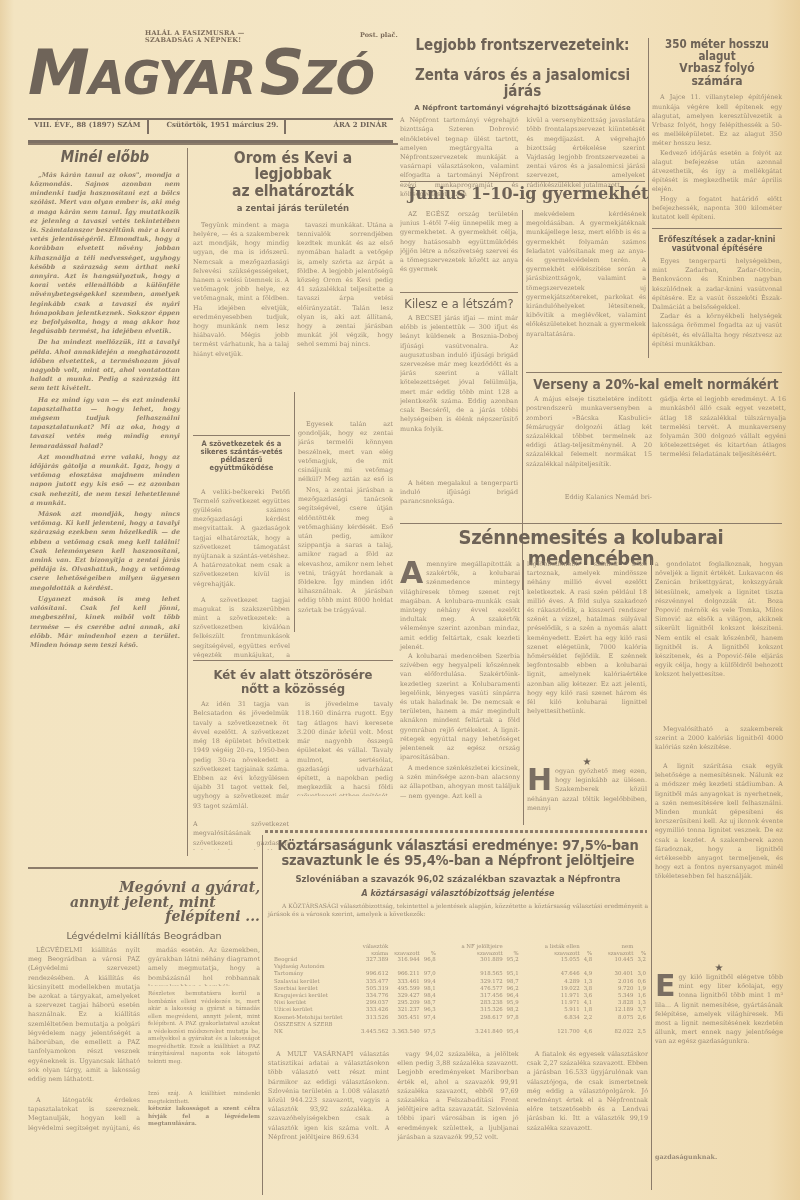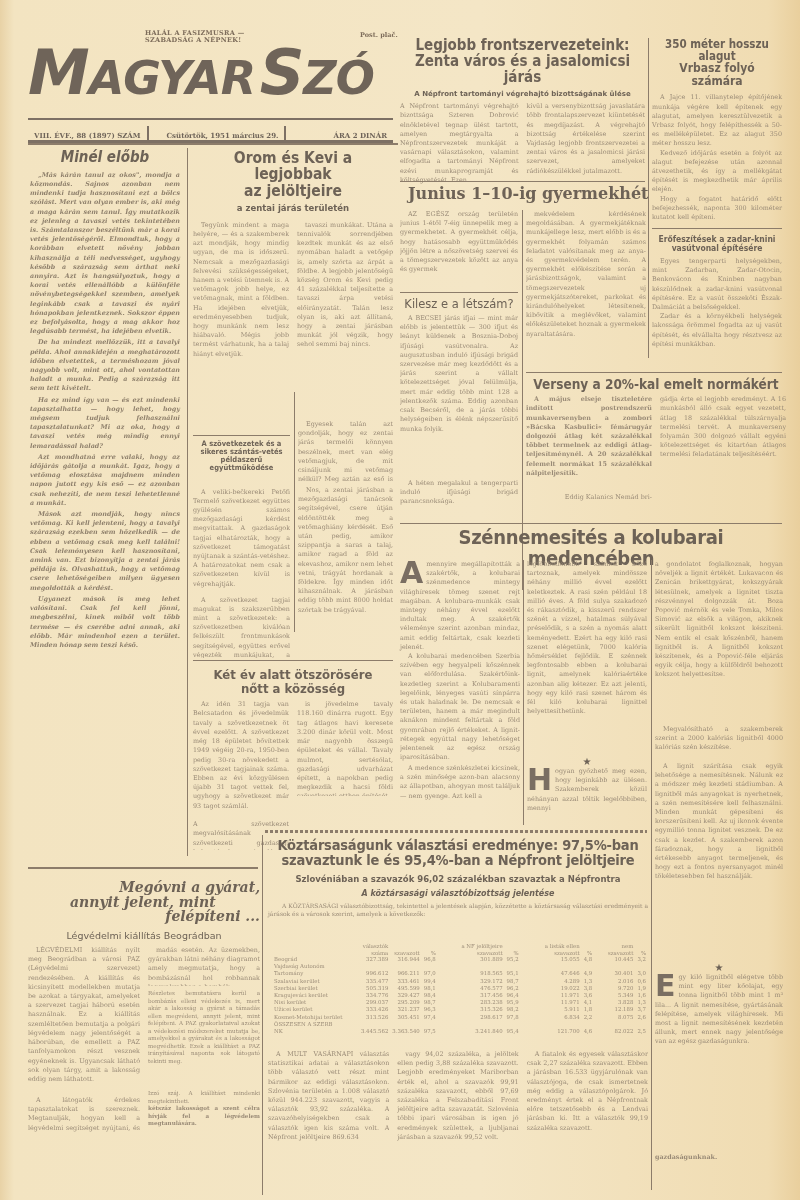--- a/index.html
+++ b/index.html
@@ -5,21 +5,21 @@
   html,body{margin:0;padding:0;}
   body{width:800px;height:1200px;background:#f2e2bd;position:relative;overflow:hidden;font-family:"DejaVu Serif",serif;color:#8a7a66;}
   .paper{position:absolute;left:0;top:0;width:800px;height:1200px;
     background:linear-gradient(90deg,#e8d2a6 0px,#f3e4c1 14px,#f4e6c6 60%,#f0dcb2 96%,#e9cf9d 100%);}
   .abs{position:absolute;}
   .masthead-slogan{left:145px;top:30px;font-size:6.5px;line-height:7px;font-weight:bold;color:#7d6c5a;letter-spacing:0.3px;}
   .masthead-post{left:360px;top:31px;font-size:6.5px;font-weight:bold;color:#7d6c5a;}
   .logo{left:28px;top:36px;font-family:"DejaVu Sans",sans-serif;font-weight:bold;font-style:italic;color:#6f6459;letter-spacing:-1px;white-space:nowrap;}
   .logo .big{font-size:62px;}
   .logo .small{font-size:46px;}
-  .dateline{left:28px;top:118px;width:365px;height:20px;border-top:2px solid #7d7064;border-bottom:3px solid #7d7064;display:flex;align-items:flex-end;font-size:7px;font-weight:bold;color:#6f6459;}
+  .dateline{left:28px;top:118px;width:365px;height:20px;border-top:2px solid #7d7064;border-bottom:3px solid #7d7064;display:flex;align-items:flex-start;font-size:7px;font-weight:bold;color:#6f6459;}
   .dateline div{padding:0 6px;}
   .dateline .sep{border-left:2px solid #7d7064;height:14px;}
   .rule-v{background:#8c7c6a;width:1px;}
   .rule-h{background:#8c7c6a;height:1px;}
   .hd{font-family:"DejaVu Sans Condensed","DejaVu Sans",sans-serif;font-weight:bold;color:#6d6256;text-align:center;line-height:1.05;}
   .sub{font-family:"DejaVu Sans",sans-serif;font-weight:bold;color:#6d6256;text-align:center;}
   .body{font-size:6.4px;line-height:9.2px;color:#998a76;text-align:justify;}
   .body.it{font-style:italic;color:#8f806c;font-weight:bold;}
   .cols{display:flex;gap:8px;}
   .cols > div{flex:1;}
@@ -48,21 +48,21 @@
 <div class="abs dateline">
   <div>VIII. ÉVF., 88 (1897) SZÁM</div>
   <div class="sep"></div>
   <div>Csütörtök, 1951 március 29.</div>
   <div class="sep"></div>
   <div style="margin-left:auto">ÁRA 2 DINÁR</div>
 </div>
 
 <div class="abs" style="left:400px;top:38px;width:245px;">
   <div class="hd" style="font-size:15px;">Legjobb frontszervezeteink:</div>
-  <div class="hd" style="font-size:15px;">Zenta város és a jasalomicsi járás</div>
+  <div class="hd" style="font-size:15px;margin-top:14px;">Zenta város és a jasalomicsi járás</div>
   <div class="sub" style="font-size:7px;margin:5px 0 4px;">A Népfront tartományi végrehajtó bizottságának ülése</div>
   <div class="cols">
     <div class="body">A Népfront tartományi végrehajtó bizottsága Szteren Dobrović elnökletével tegnap ülést tartott, amelyen megtárgyalta a Népfrontszervezetek munkáját a vasárnapi választásokon, valamint elfogadta a tartományi Népfront ezévi munkaprogramját és költségvetését. Ezen</div>
     <div class="body">kívül a versenybizottság javaslatára több frontalapszervezet kiüntetését és megdíjazást. A végrehajtó bizottság értékelése szerint Vajdaság legjobb frontszervezetei a zentai város és a jasalomicsi járási szervezet, amelyeket rádiókészülékkel jutalmazott.</div>
   </div>
 </div>
 <div class="abs rule-v" style="left:648px;top:38px;height:320px;"></div>
 
 <div class="abs" style="left:652px;top:38px;width:130px;">
   <div class="hd" style="font-size:11.5px;">350 méter hosszu alagut</div>
@@ -84,21 +84,21 @@
   <div class="body it" style="text-indent:8px;margin-top:2px;">De ha mindezt mellőzzük, itt a tavalyi példa. Ahol annakidején a meghatározott időben elvetettek, a terméshozam jóval nagyobb volt, mint ott, ahol vontatottan haladt a munka. Pedig a szárazság itt sem tett kivételt.</div>
   <div class="body it" style="text-indent:8px;margin-top:2px;">Ha ez mind így van — és ezt mindenki tapasztalhatta — hogy lehet, hogy mégsem tudjuk felhasználni tapasztalatunkat? Mi az oka, hogy a tavaszi vetés még mindig ennyi lemaradással halad?</div>
   <div class="body it" style="text-indent:8px;margin-top:2px;">Azt mondhatná erre valaki, hogy az időjárás gátolja a munkát. Igaz, hogy a vetőmag elosztása majdnem minden napon jutott egy kis eső — ez azonban csak nehezíti, de nem teszi lehetetlenné a munkát.</div>
   <div class="body it" style="text-indent:8px;margin-top:2px;">Mások azt mondják, hogy nincs vetőmag. Ki kell jelenteni, hogy a tavalyi szárazság ezekben sem hőzelkedik — de ebben a vetőmag csak meg kell találni! Csak lelemónyesen kell hasznosítani, amink van. Ezt bizonyítja a zentai járás példája is. Olvashattuk, hogy a vetőmag csere lehetőségeiben milyen ügyesen megoldották a kérdést.</div>
   <div class="body it" style="text-indent:8px;margin-top:2px;height:110px;overflow:hidden;">Ugyanezt mások is meg lehet valósítani. Csak fel kell jönni, megbeszélni, kinek miből volt több termése — és cserébe adni annak, aki előbb. Már mindenhol ezen a terület. Minden hónap sem teszi késő.</div>
 </div>
 <div class="abs rule-v" style="left:187px;top:148px;height:708px;"></div>
 
 <div class="abs" style="left:193px;top:150px;width:200px;">
   <div class="hd" style="font-size:15.5px;">Orom és Kevi a legjobbak</div>
-  <div class="hd" style="font-size:15.5px;">az jelöltjeire</div>
+  <div class="hd" style="font-size:15.5px;">az elhatározták</div>
   <div class="sub" style="font-size:8.5px;margin:4px 0 8px;">a zentai járás területén</div>
   <div class="cols">
     <div class="body" style="height:178px;overflow:hidden;text-indent:8px;">Tegyünk mindent a maga helyére, — és a szakemberek azt mondják, hogy mindig ugyan, de ma is időszerű. Nemcsak a mezőgazdasági felvevési szükségességeket, hanem a vetési ütemnek is. A vetőmagok jobb helye, ez vetőmagnak, mint a földben. Ha idejében elvetjük, eredményesebben tudjuk, hogy munkánk nem lesz hiábavaló. Mégis jobb termést várhatunk, ha a talaj hiányt elvetjük.</div>
     <div class="body" style="height:178px;overflow:hidden;text-indent:8px;">tavaszi munkákat. Utána a tennivalók sorrendjében kezdtek munkát és az első nyomában haladt a vetőgép is, amely szórta az árpát a földbe. A legjobb jelentőségű község Orom és Kevi pedig 41 százalékkal teljesítette a tavaszi árpa vetési előirányzatát. Talán lesz olyan is, aki azt állítaná, hogy a zentai járásban munkát jól végzik, hogy sehol semmi baj nincs.</div>
   </div>
 </div>
 
 <div class="abs rule-h" style="left:193px;top:435px;width:97px;"></div>
 <div class="abs" style="left:193px;top:440px;width:97px;">
   <div class="hd" style="font-size:7.5px;">A szövetkezetek és a sikeres szántás-vetés példaszerű együttműködése</div>
@@ -138,21 +138,21 @@
 <div class="abs rule-v" style="left:522px;top:210px;height:380px;"></div>
 <div class="abs" style="left:526px;top:210px;width:120px;">
   <div class="body" style="text-indent:8px;height:150px;overflow:hidden;">mekvédelem kérdésének megoldásában. A gyermekjátéknak munkájellege lesz, mert előbb is és a gyermekhét folyamán számos feladatot valósítanak meg az anya- és gyermekvédelem terén. A gyermekhét előkészítése során a járásbizottságok, valamint a tömegszervezetek uj gyermekjátszótereket, parkokat és kirándulóhelyeket létesítenek, kibővítik a meglévőket, valamint előkészületeket hoznak a gyermekek nyaraltatására.</div>
 </div>
 
 <div class="abs rule-h" style="left:526px;top:372px;width:256px;"></div>
 <div class="abs" style="left:526px;top:377px;width:260px;">
   <div class="hd" style="font-size:13.5px;">Verseny a 20%-kal emelt normákért</div>
   <div class="cols" style="margin-top:4px;">
     <div>
-      <div class="body" style="text-indent:8px;height:98px;overflow:hidden;font-weight:bold;">A május elseje tiszteletére indított postrendszerü munkaversenyben a zombori »Bácska Kasbulici« fémárugyár dolgozói átlag két százalékkal többet termelnek az eddigi átlag-teljesítménynél. A 20 százalékkal felemelt normákat 15 százalékkal nálpiteljesítik.</div>
+      <div class="body" style="text-indent:8px;height:98px;overflow:hidden;">A május elseje tiszteletére indított postrendszerü munkaversenyben a zombori »Bácska Kasbulici« fémárugyár dolgozói átlag két százalékkal többet termelnek az eddigi átlag-teljesítménynél. A 20 százalékkal felemelt normákat 15 százalékkal nálpiteljesítik.</div>
       <div class="body" style="text-align:right;">Eddig Kalanics Nemád bri-</div>
     </div>
     <div class="body" style="height:100px;overflow:hidden;">gádja érte el legjobb eredményt. A 16 munkásból álló csak egyet vezetett, átlag 18 százalékkal túlszárnyalja termelési tervét. A munkaverseny folyamán 300 dolgozó vállalt egyéni kötelezettséget és kitartóan átlagos termelési feladatának teljesítéséért.</div>
   </div>
 </div>
 
 <div class="abs rule-h" style="left:400px;top:523px;width:382px;"></div>
 <div class="abs" style="left:400px;top:527px;width:382px;">
   <div class="hd" style="font-size:20px;letter-spacing:-0.3px;">Szénnemesités a kolubarai medencében</div>
 </div>

